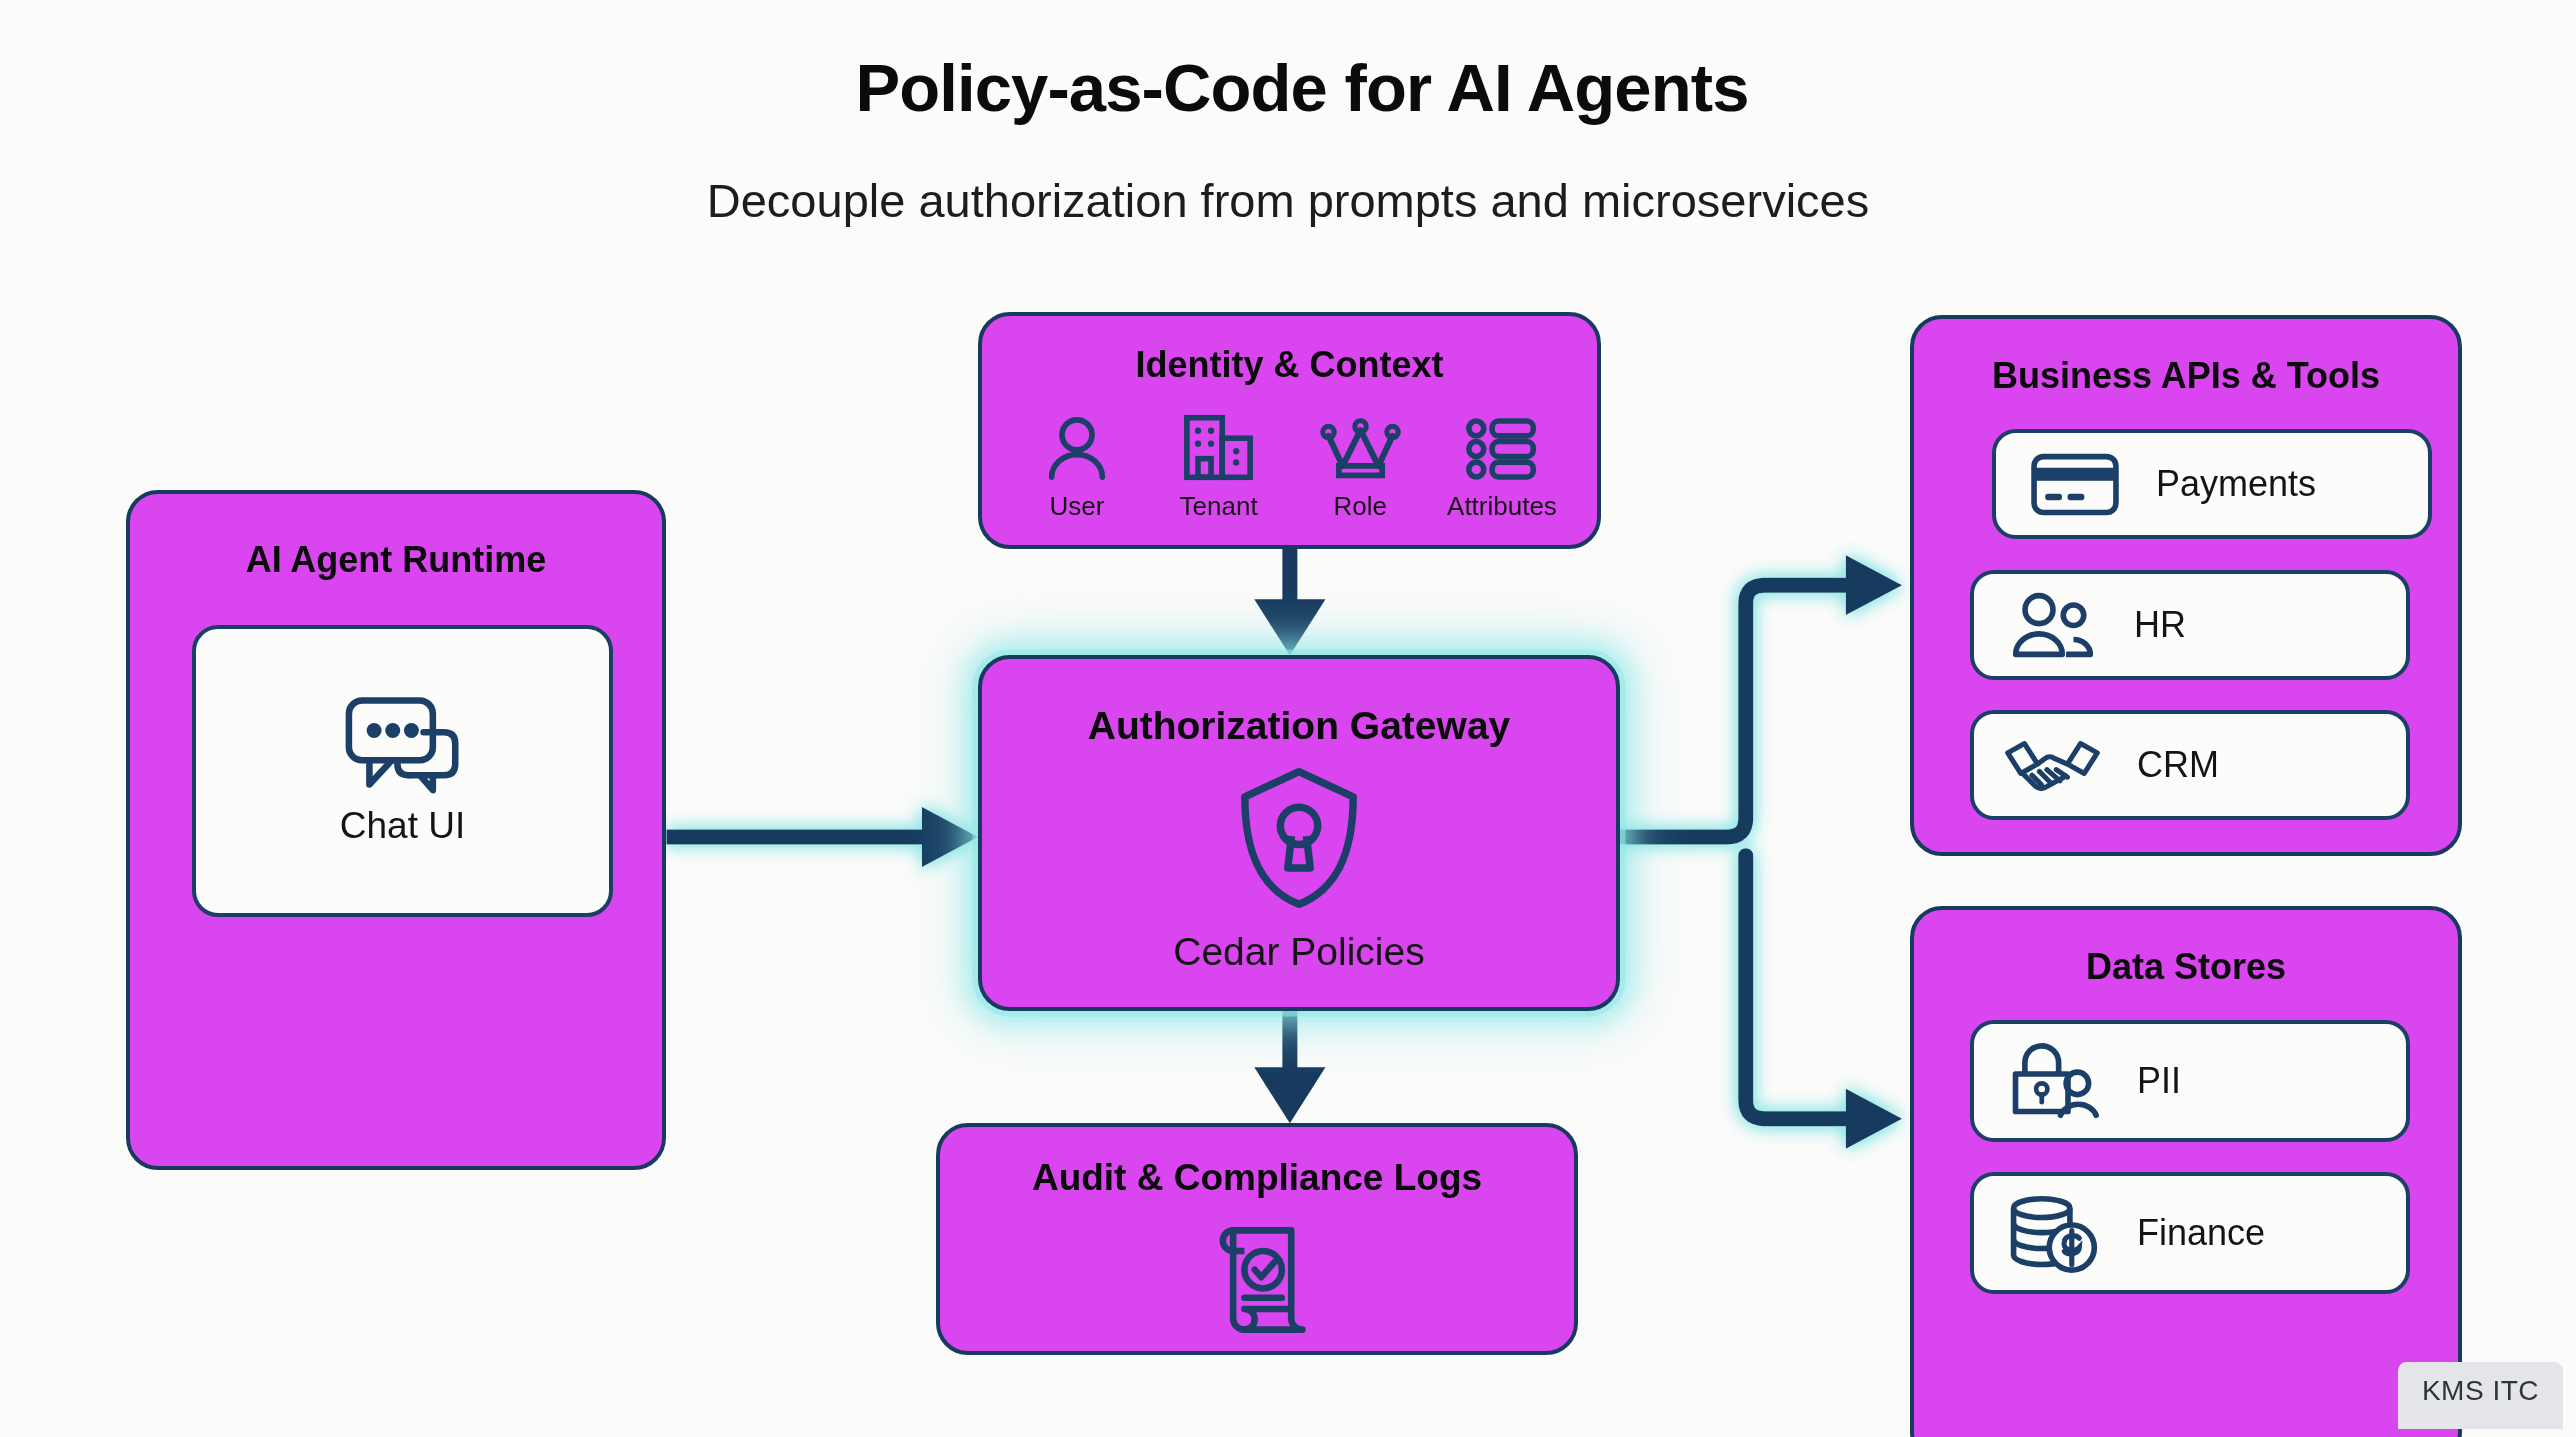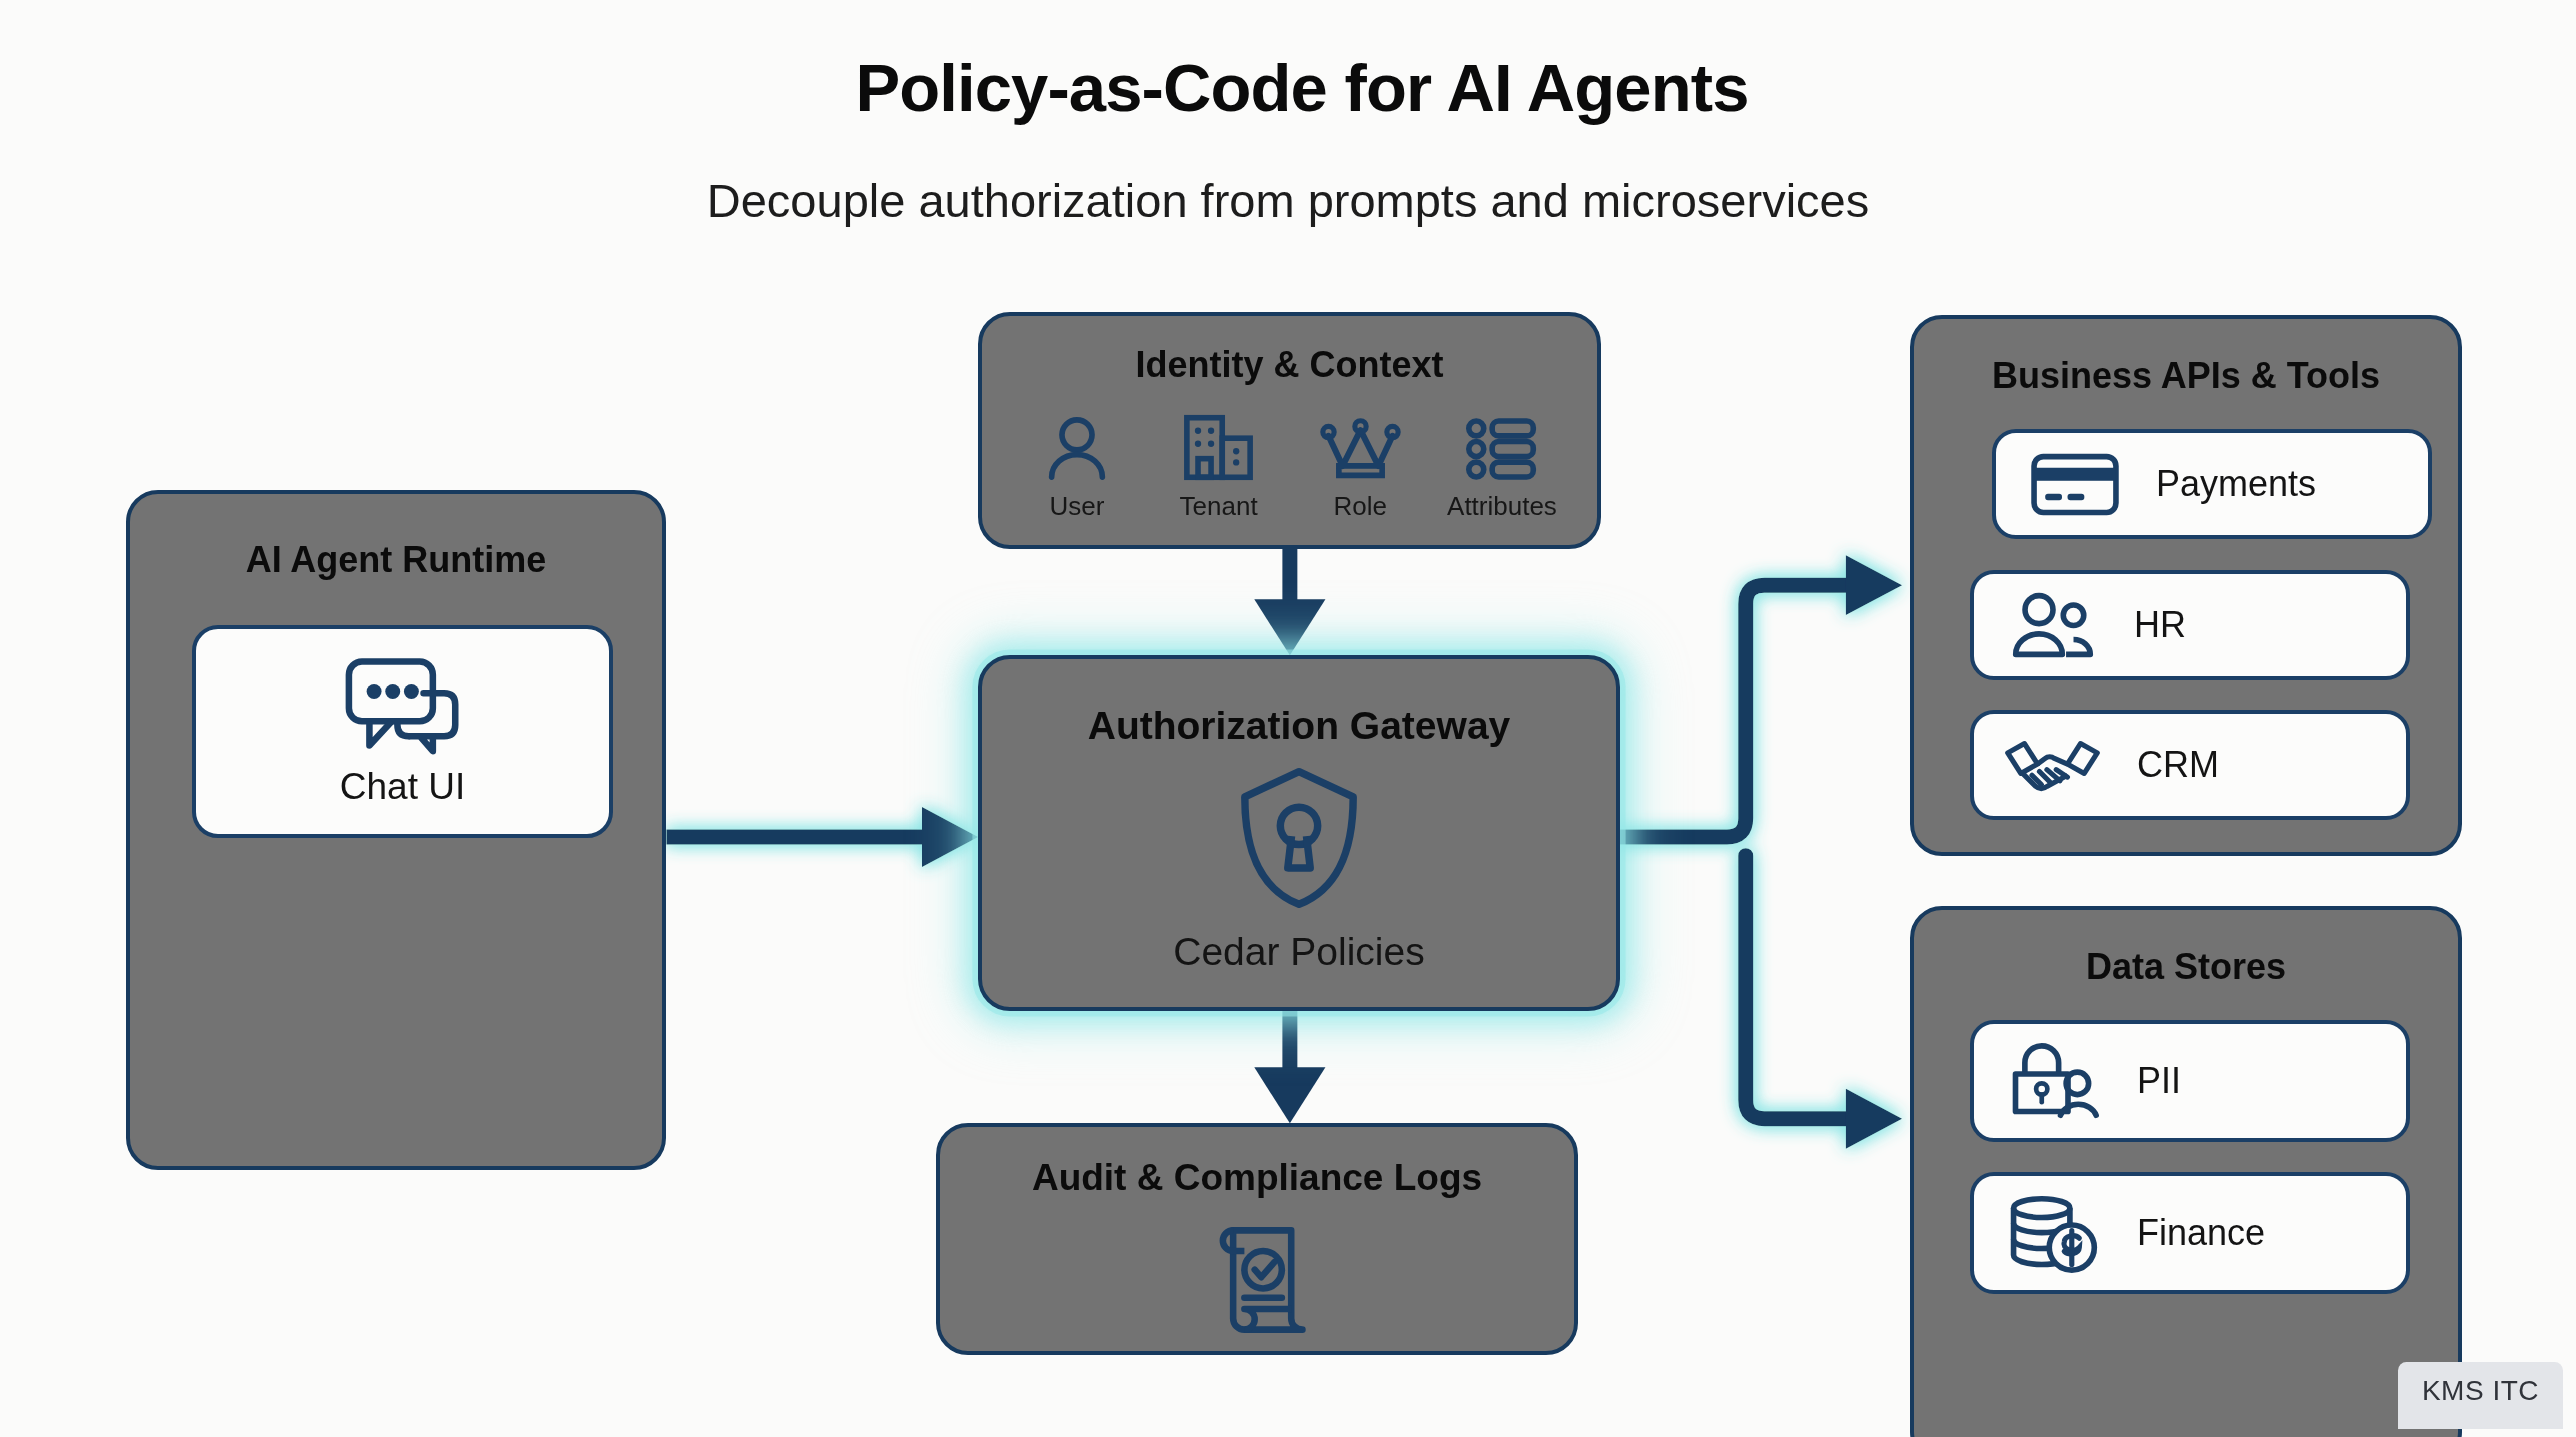--- a/index.html
+++ b/index.html
@@ -24,21 +24,21 @@
     position:absolute;left:0;right:0;top:173px;
     text-align:center;
     font-size:47px;font-weight:400;color:#1d1d1d;
   }
 
   
   .panel{
     position:absolute;
     border:4.7px solid #173a5e;
     border-radius:32px;
-    background:#737373;
+    background:#d946ef;
     box-sizing:border-box;
   }
   .panel-title{
     position:absolute;left:0;right:0;
     text-align:center;
     font-size:36px;font-weight:bold;color:#0b0b0b;
     white-space:nowrap;
   }
   .chip{
     position:absolute;
@@ -138,21 +138,21 @@
       <path d="M1730,894 L1845,894 Q1865,894 1865,874 L1865,645 Q1865,625 1885,625 L1990,625" stroke="#173a5e" stroke-width="16" fill="none" stroke-linecap="round"></path>
       <path d="M2032,625 L1972,593 L1972,657 Z" fill="#173a5e"></path>
       <path d="M1865,914 Q1865,934 1865,934 L1865,1175 Q1865,1195 1885,1195 L1990,1195" stroke="#173a5e" stroke-width="16" fill="none" stroke-linecap="round"></path>
       <path d="M2032,1195 L1972,1163 L1972,1227 Z" fill="#173a5e"></path>
     </g>
   </svg>
 
   <div class="panel" style="left:126px;top:490px;width:540px;height:680px;">
     <div class="panel-title" style="top:45px;">AI Agent Runtime</div>
 
-    <div class="stack-chip" style="left:62px;top:131px;width:421px;height:213px;">
+    <div class="stack-chip" style="left:62px;top:131px;width:421px;height:292px;">
       <span>
         <svg width="120" height="97" viewBox="0 0 128 104">
           <rect x="6" y="6" width="90" height="64" rx="14" fill="none" stroke="#1b3f66" stroke-width="7"></rect>
           <path d="M28,70 L28,96 L52,70" fill="none" stroke="#1b3f66" stroke-width="7" stroke-linejoin="round"></path>
           <circle cx="33" cy="38" r="8" fill="#1b3f66"></circle>
           <circle cx="53" cy="38" r="8" fill="#1b3f66"></circle>
           <circle cx="73" cy="38" r="8" fill="#1b3f66"></circle>
           <path d="M86,40 L108,40 Q120,40 120,52 L120,74 Q120,86 108,86 L96,86" fill="none" stroke="#1b3f66" stroke-width="7" stroke-linecap="round"></path>
           <path d="M70,86 Q58,86 58,74 L58,70" fill="none" stroke="#1b3f66" stroke-width="7" stroke-linecap="round"></path>
           <path d="M70,86 L96,86 L96,102 L82,86" fill="none" stroke="#1b3f66" stroke-width="7" stroke-linejoin="round"></path>

